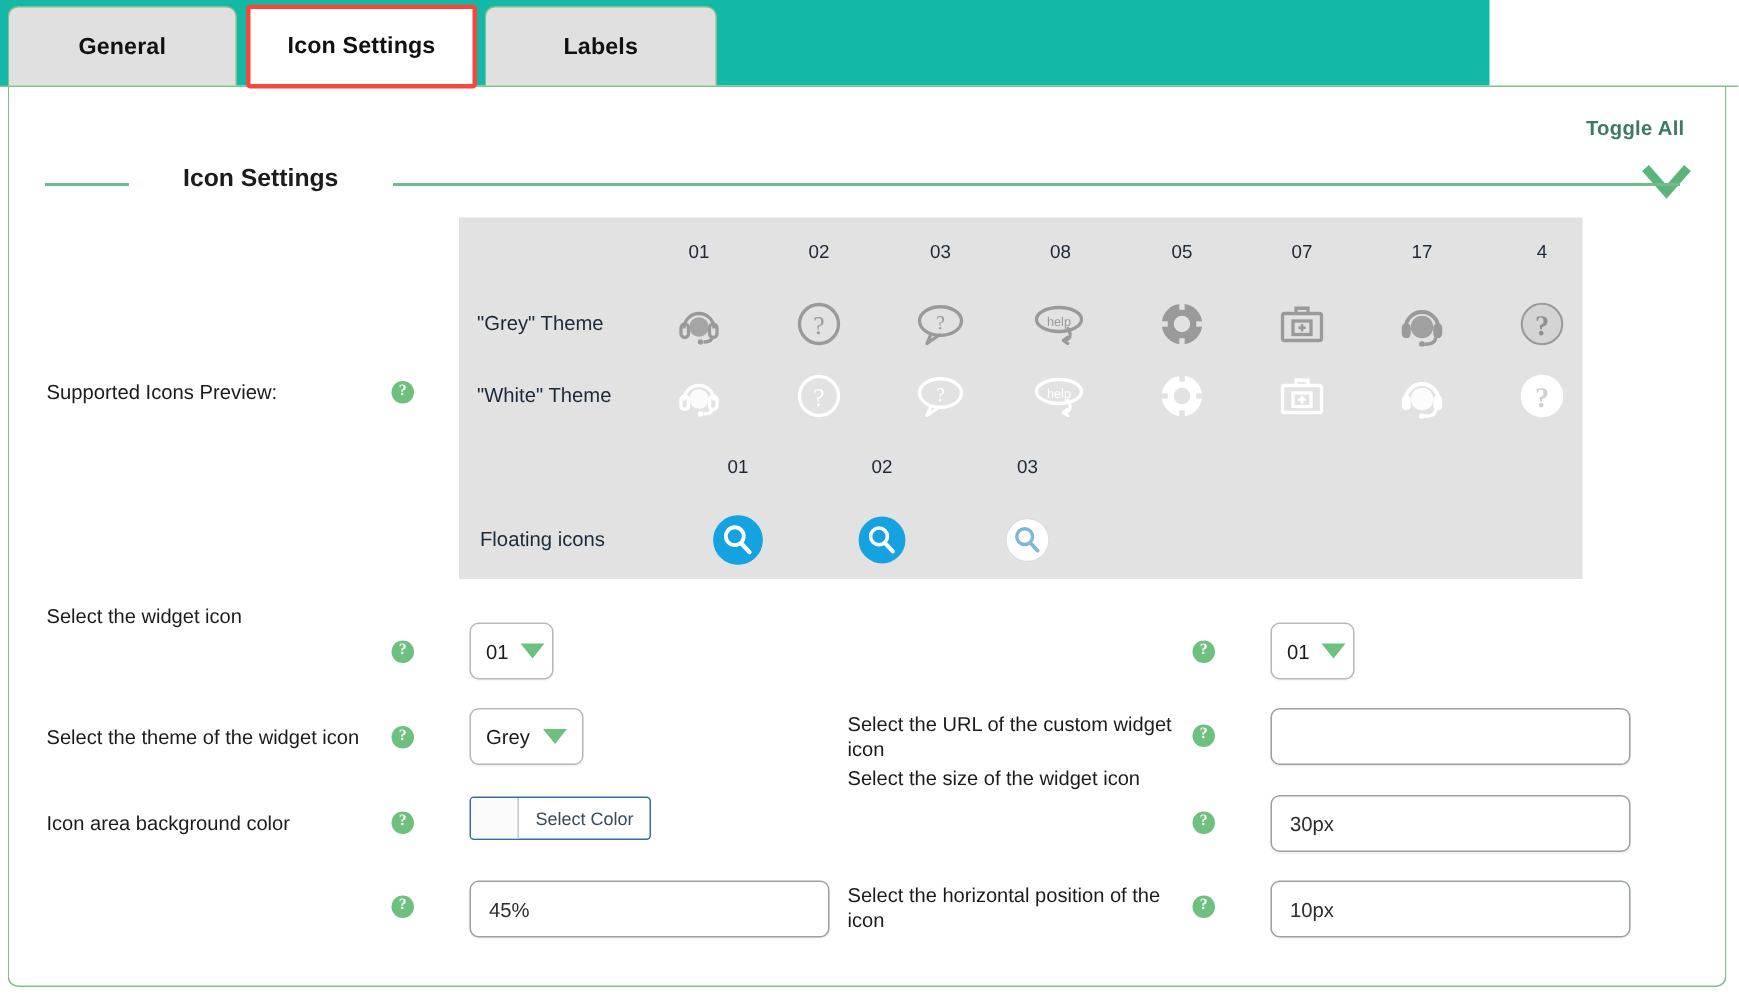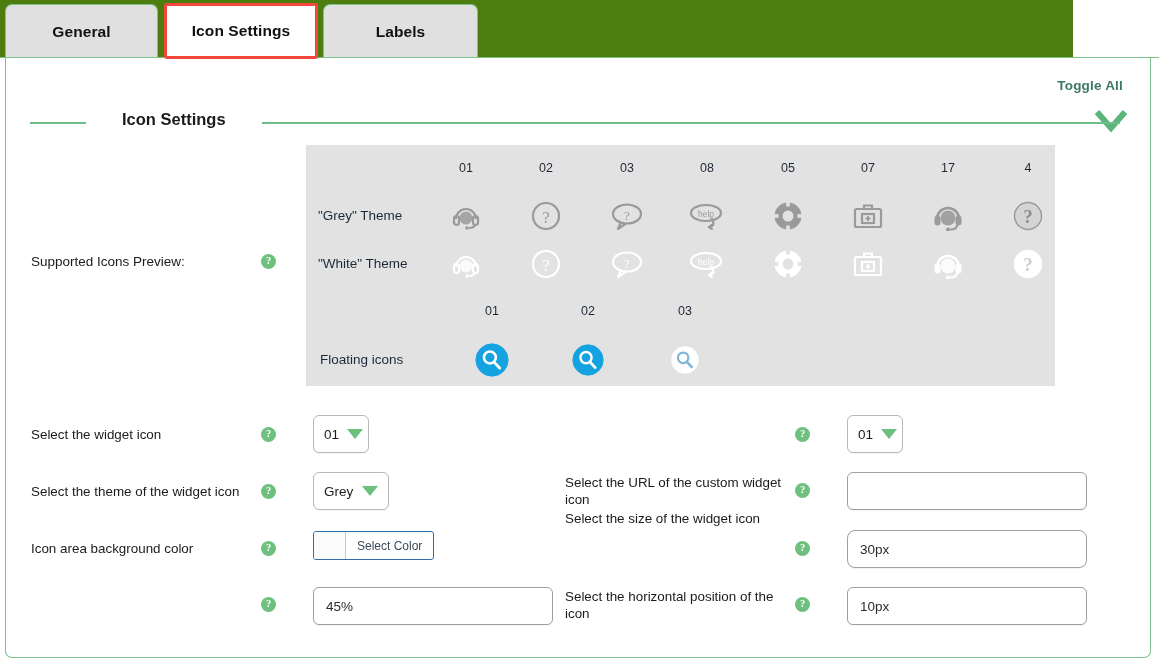--- a/index.html
+++ b/index.html
@@ -7,22 +7,22 @@
     margin: 0; padding: 0;
     width: 1159px; height: 663px;
     background: #ffffff;
     font-family: "Liberation Sans", sans-serif;
     overflow: hidden;
   }
   #root { position: relative; width: 1159px; height: 663px; background:#fff; }
 
   
   .tabbar {
-    position: absolute; left: 0; top: 0; width: 1073px; height: 58px;
-    background: #4d7c0f;
+    position: absolute; left: 0; top: 0; width: 993px; height: 58px;
+    background: #14b8a6;
     text-align: right;
   }
   .tab {
     position: absolute; top: 4px; height: 54px;
     background: #e0e0e0;
     border: 1px solid #7cc28a;
     border-bottom: none;
     border-radius: 7px 7px 0 0;
     display: flex; align-items: center; justify-content: center;
     font-size: 15.5px; font-weight: bold; color: #111;
@@ -359,21 +359,21 @@
       </div>
       <div class="icon-cell" style="left: 359px; top: 195px;">
         <svg width="30" height="30" viewBox="0 0 40 40">
           <circle cx="20" cy="20" r="19" fill="#ffffff" stroke="#dcdcdc"></circle>
           <circle cx="17.5" cy="17" r="7" fill="none" stroke="#7fb7d6" stroke-width="3"></circle>
           <path d="M22.5 22.5 L29 29.5" stroke="#7fb7d6" stroke-width="3.4" stroke-linecap="round"></path>
         </svg>
       </div>
     </div>
 
-  <div class="flabel lab-left" style="top:427px">Select the widget icon</div>
+  <div class="flabel lab-left" style="top:403px">Select the widget icon</div>
   <span class="help help-left" style="top:427px">?</span>
   <div class="sel" style="left:313px; top:415px; width:56px;">
     <span class="v">01</span>
     <span class="arrow"></span>
   </div>
 
   <div class="flabel lab-left" style="top:484px">Select the theme of the widget icon</div>
   <span class="help help-left" style="top:484px">?</span>
   <div class="sel" style="left:313px; top:472px; width:76px;">
     <span class="v">Grey</span>
@@ -399,21 +399,21 @@
   </div>
 
   <div class="flabel lab-right" style="top:475px">Select the URL of the custom widget icon</div>
   <span class="help help-right" style="top:483px">?</span>
   <div class="txtin" style="left:847px; top:472px; width:240px;">
     <input type="text" value="" style="">
   </div>
 
   <div class="flabel lab-right" style="top:511px">Select the size of the widget icon</div>
   <span class="help help-right" style="top:541px">?</span>
-  <div class="txtin" style="left:847px; top:530px; width:240px;border-radius:8px;">
+  <div class="txtin" style="left:847px; top:530px; width:240px;">
     <input type="text" value="30px" style="">
   </div>
 
   <div class="flabel lab-right" style="top:589px">Select the horizontal position of the icon</div>
   <span class="help help-right" style="top:597px">?</span>
   <div class="txtin" style="left:847px; top:587px; width:240px;">
     <input type="text" value="10px" style="">
   </div>
 
 </div>

